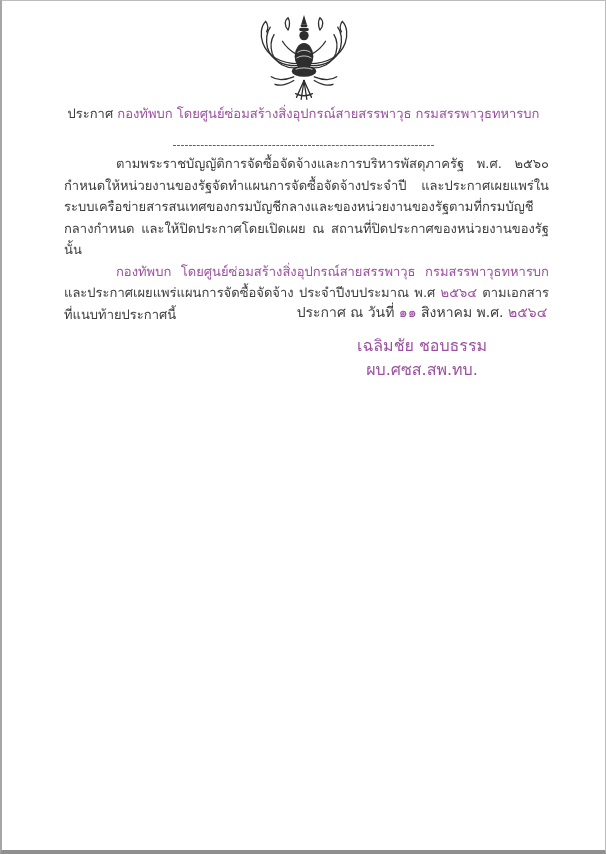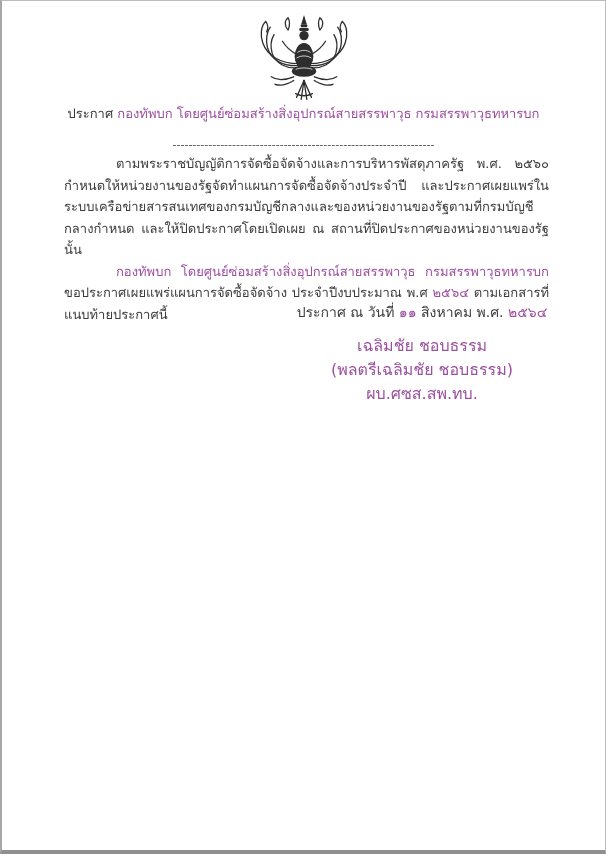--- a/index.html
+++ b/index.html
@@ -145,26 +145,25 @@
   <div class="title-block">
     <div>
       <span>ประกาศ </span><span class="accent">กองทัพบก โดยศูนย์ซ่อมสร้างสิ่งอุปกรณ์สายสรรพาวุธ กรมสรรพาวุธทหารบก</span>
     </div>
   </div>
 
   <div class="divider-line">------------------------------------------------------------------</div>
 
   <div class="body-block">
     <p>ตามพระราชบัญญัติการจัดซื้อจัดจ้างและการบริหารพัสดุภาครัฐ พ.ศ. ๒๕๖๐ กำหนดให้หน่วยงานของรัฐจัดทำแผนการจัดซื้อจัดจ้างประจำปี และประกาศเผยแพร่ในระบบเครือข่ายสารสนเทศของกรมบัญชีกลางและของหน่วยงานของรัฐตามที่กรมบัญชีกลางกำหนด และให้ปิดประกาศโดยเปิดเผย ณ สถานที่ปิดประกาศของหน่วยงานของรัฐ นั้น</p>
-    <p><span class="accent">กองทัพบก โดยศูนย์ซ่อมสร้างสิ่งอุปกรณ์สายสรรพาวุธ กรมสรรพาวุธทหารบก</span><span> ขอประกาศเผยแพร่แผนการจัดซื้อจัดจ้าง ประจำปีงบประมาณ พ.ศ </span><span class="accent">๒๕๖๔</span><span> ตามเอกสารที่แนบท้ายประกาศนี้</span></p>
+    <p><span class="accent">กองทัพบก โดยศูนย์ซ่อมสร้างสิ่งอุปกรณ์สายสรรพาวุธ กรมสรรพาวุธทหารบก</span><span> และประกาศเผยแพร่แผนการจัดซื้อจัดจ้าง ประจำปีงบประมาณ พ.ศ </span><span class="accent">๒๕๖๔</span><span> ตามเอกสารที่แนบท้ายประกาศนี้</span></p>
   </div>
 
   <div class="date-line">
     <span>ประกาศ ณ วันที่ </span><span class="accent">๑๑</span><span> สิงหาคม พ.ศ. </span><span class="accent">๒๕๖๔</span>
   </div>
 
   <div class="signature-block">
     <p class="sig-line">เฉลิมชัย ชอบธรรม</p>
-    <p class="sig-line">(พลตรีเฉลิมชัย ชอบธรรม)</p>
     <p class="sig-line">ผบ.ศซส.สพ.ทบ.</p>
   </div>
 
 </div>
 
 </body></html>

